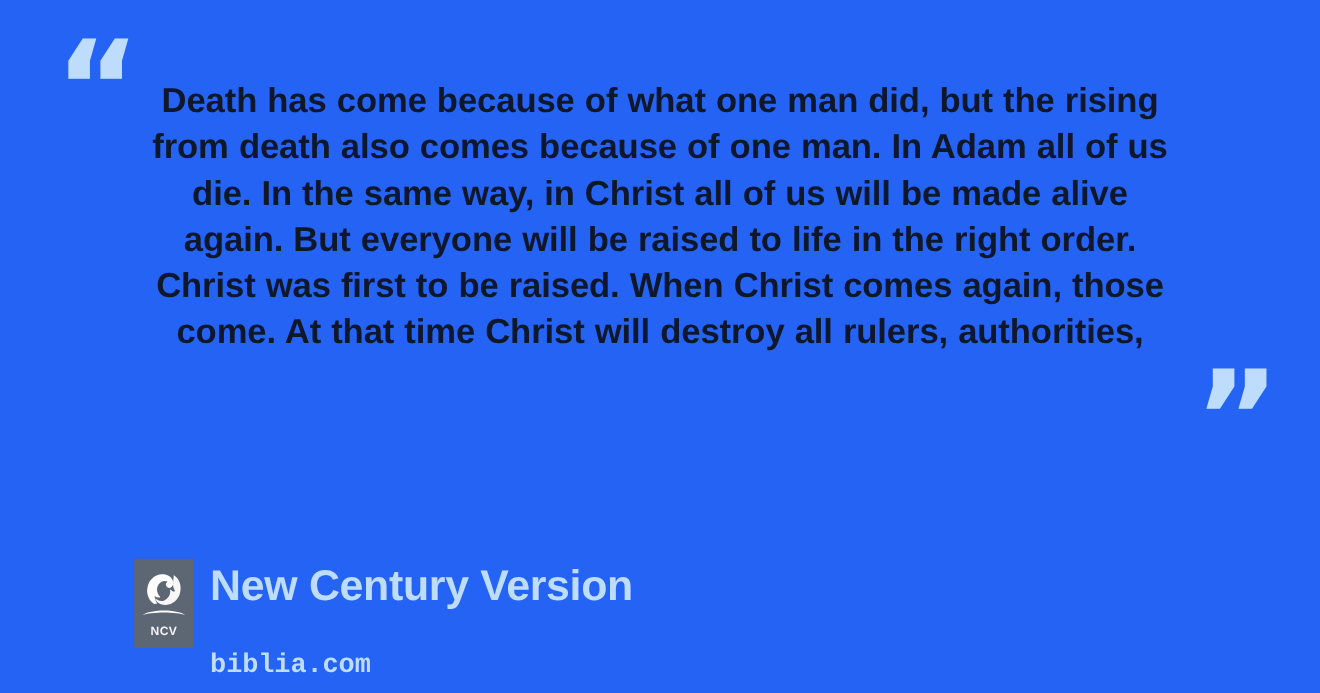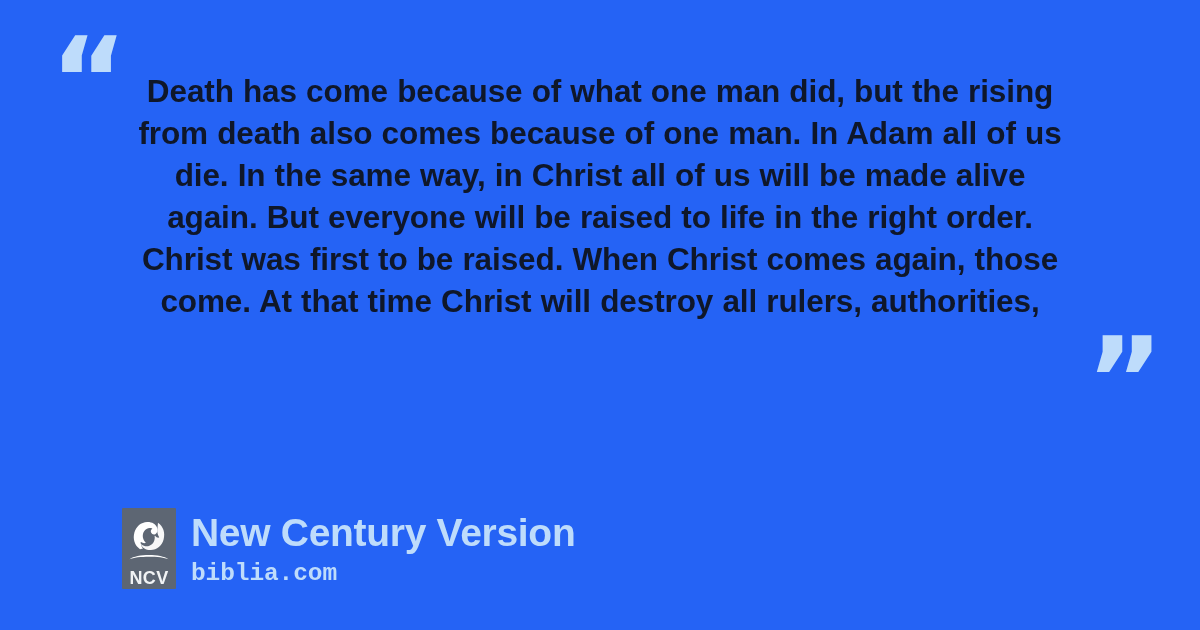--- a/index.html
+++ b/index.html
@@ -90,31 +90,32 @@
     display: block;
   }
   .logo-arc {
     width: 40px;
     height: 8px;
     display: block;
     margin-top: 1px;
   }
   .logo-abbr {
     color: #f1f3f5;
-    font-size: 18px;
+    font-size: 11px;
     font-weight: 700;
     letter-spacing: 0.4px;
     margin-top: 9px;
     line-height: 1;
   }
   .attribution-text {
     display: flex;
     flex-direction: column;
     margin-left: 15px;
     padding-top: 2px;
+    gap: 32px;
   }
   .version-name {
     color: #bedcfb;
     font-size: 39px;
     font-weight: 700;
     line-height: 46px;
     letter-spacing: -0.3px;
     white-space: nowrap;
   }
   .site-name {

